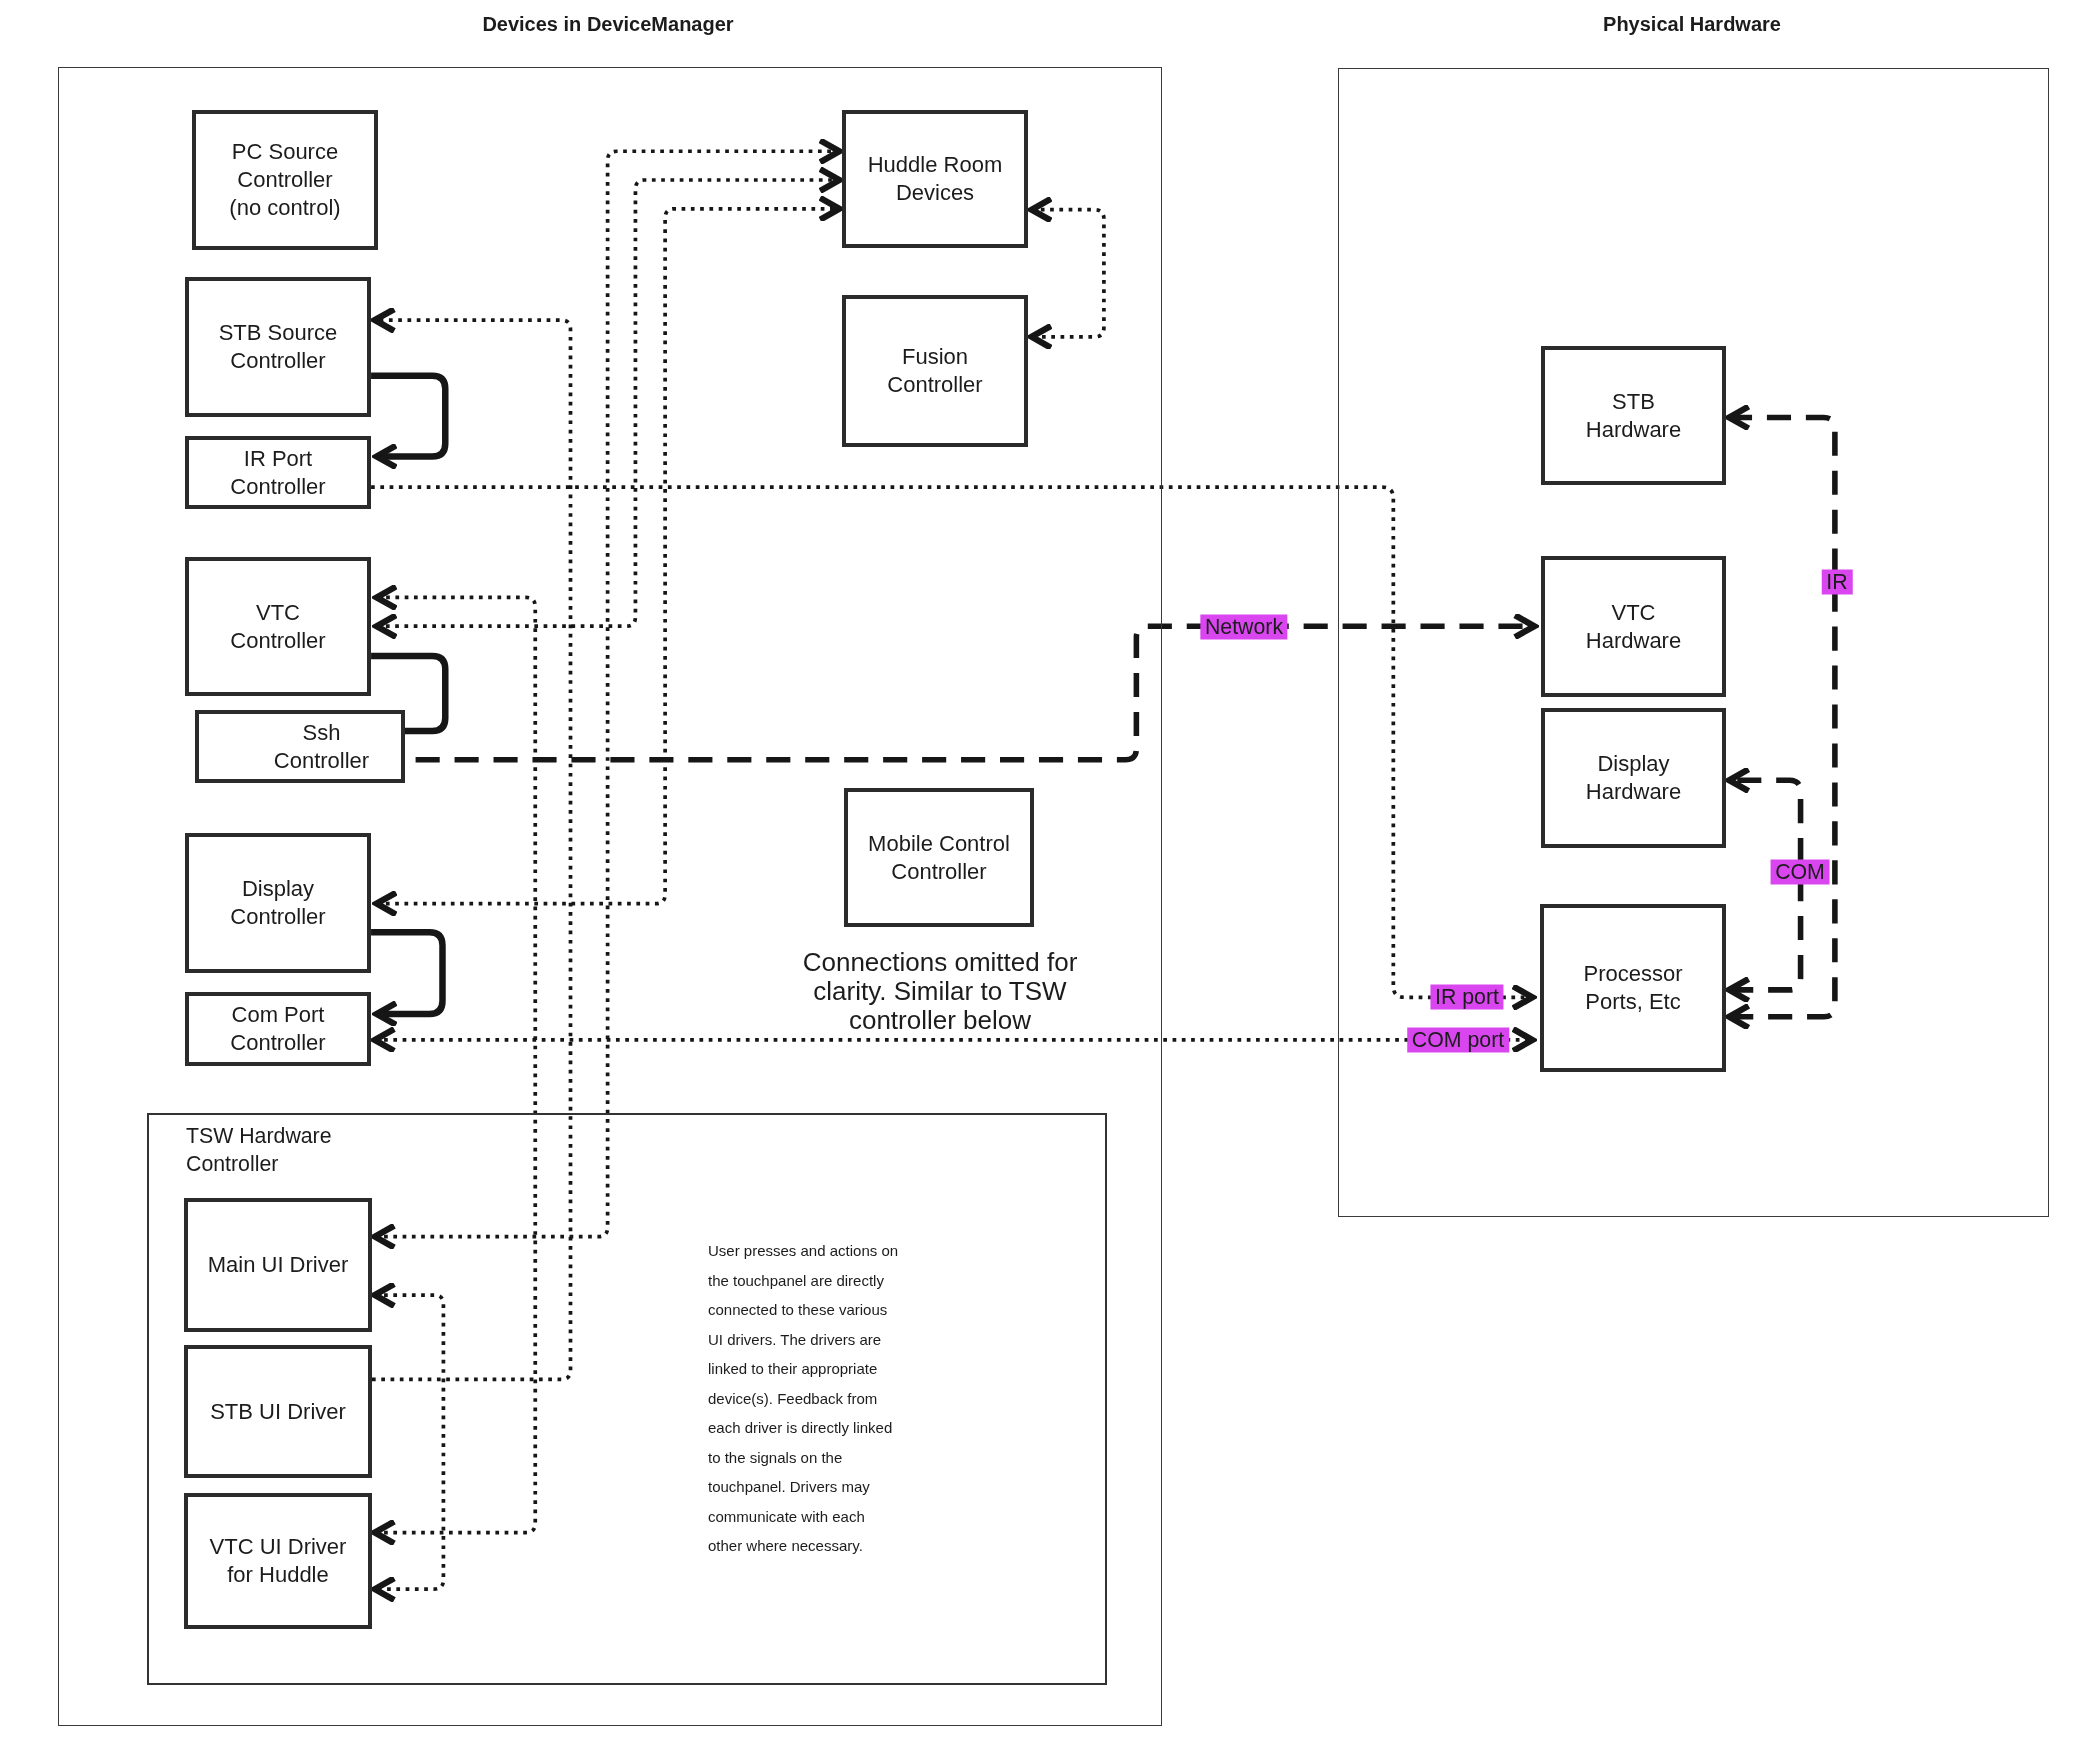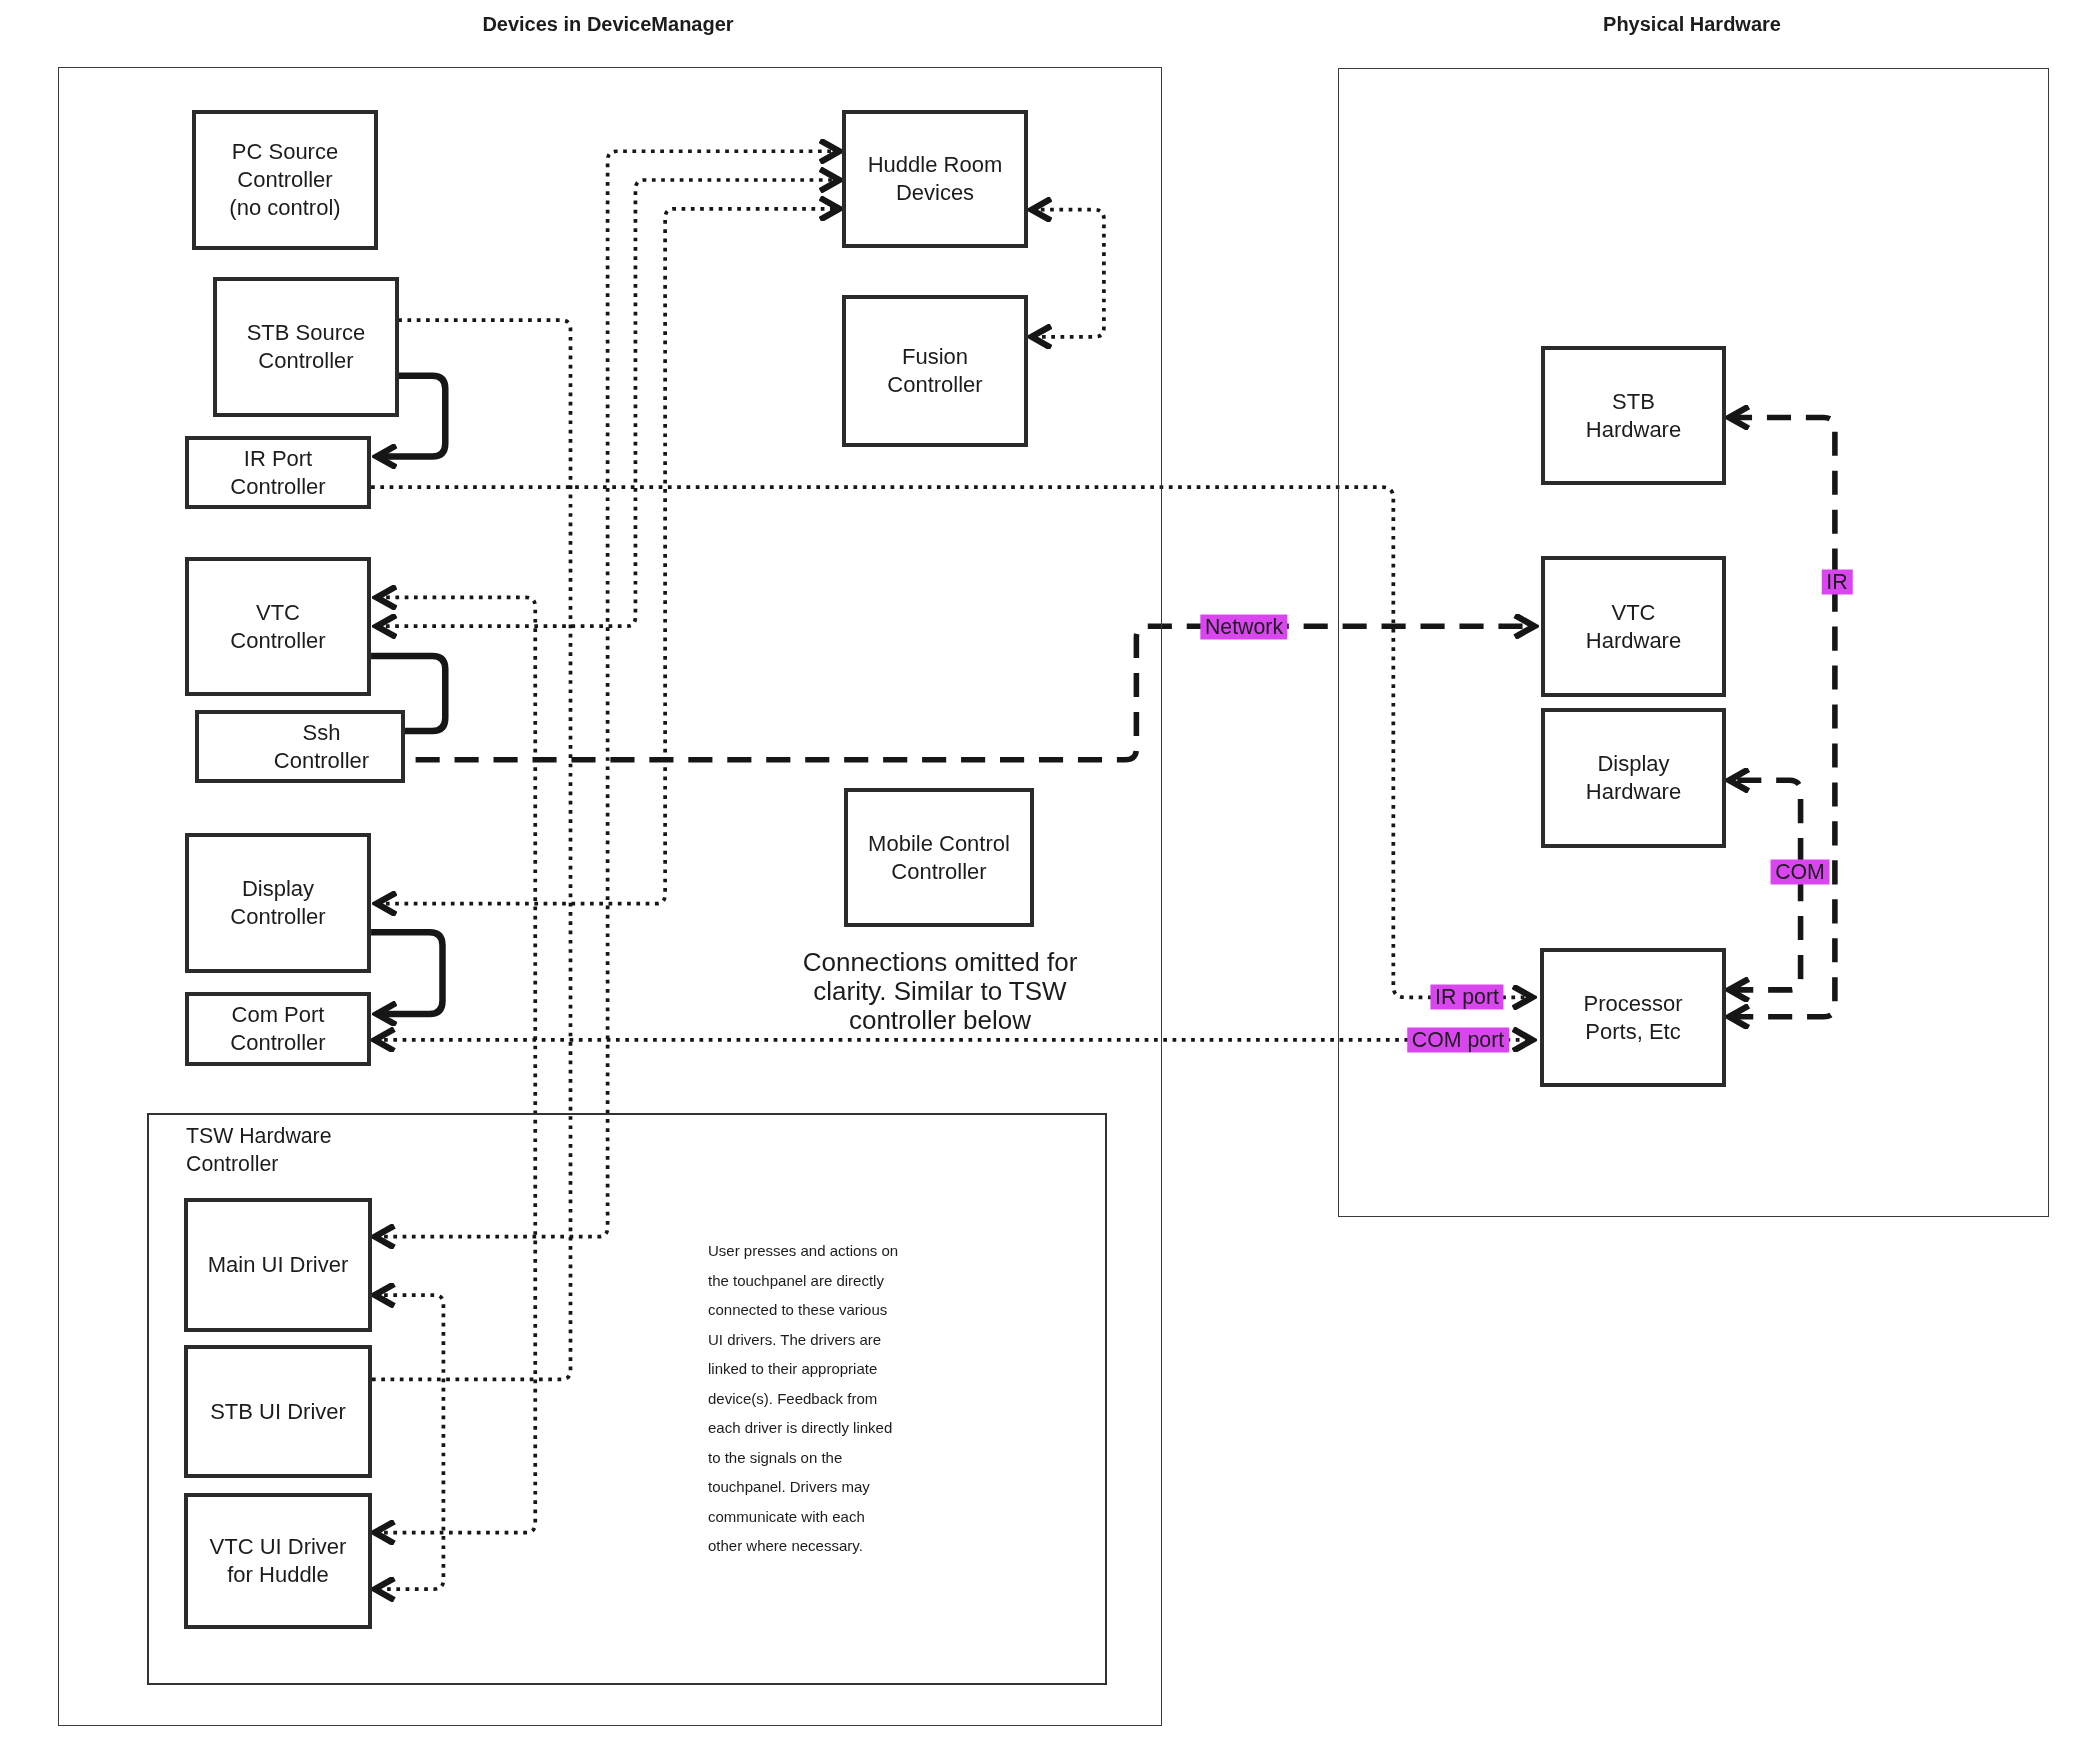--- a/index.html
+++ b/index.html
@@ -55,21 +55,21 @@
       <div class="group" style="left: 1338px; top: 68px; width: 709px; height: 1147px;"></div>
       <div class="section-title" style="left: 1692px; top: 13px;">Physical Hardware</div>
       <div class="group tsw" style="left: 147px; top: 1113px; width: 956px; height: 568px;"></div>
     </div>
   <div id="layer-boxes">
       <div class="box" style="left: 185px; top: 110px; width: 186px; height: 140px; margin-left: 7px;">
         <div>PC Source</div>
         <div>Controller</div>
         <div>(no control)</div>
       </div>
-      <div class="box" style="left: 185px; top: 277px; width: 186px; height: 140px; margin-left: 28px;">
+      <div class="box" style="left: 185px; top: 277px; width: 186px; height: 140px;">
         <div>STB Source</div>
         <div>Controller</div>
       </div>
       <div class="box" style="left: 185px; top: 436px; width: 186px; height: 73px;">
         <div>IR Port</div>
         <div>Controller</div>
       </div>
       <div class="box" style="left: 185px; top: 557px; width: 186px; height: 139px;">
         <div>VTC</div>
         <div>Controller</div>
@@ -113,21 +113,21 @@
         <div>Hardware</div>
       </div>
       <div class="box" style="left: 1541px; top: 556px; width: 185px; height: 141px;">
         <div>VTC</div>
         <div>Hardware</div>
       </div>
       <div class="box" style="left: 1541px; top: 708px; width: 185px; height: 140px;">
         <div>Display</div>
         <div>Hardware</div>
       </div>
-      <div class="box" style="left: 1540px; top: 948px; width: 186px; height: 139px; text-align: center;">
+      <div class="box" style="left: 1540px; top: 904px; width: 186px; height: 168px; text-align: center;">
         <div>Processor</div>
         <div>Ports, Etc</div>
       </div>
     </div>
   <div id="layer-text">
       <div class="tsw-label" style="left: 186px; top: 1122px;">
         <div>TSW Hardware</div>
         <div>Controller</div>
       </div>
       <div class="note centered" style="left: 940px; top: 948px;">

